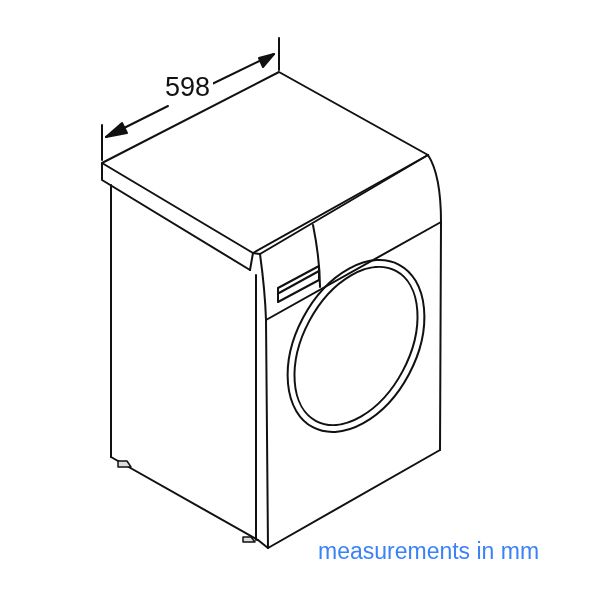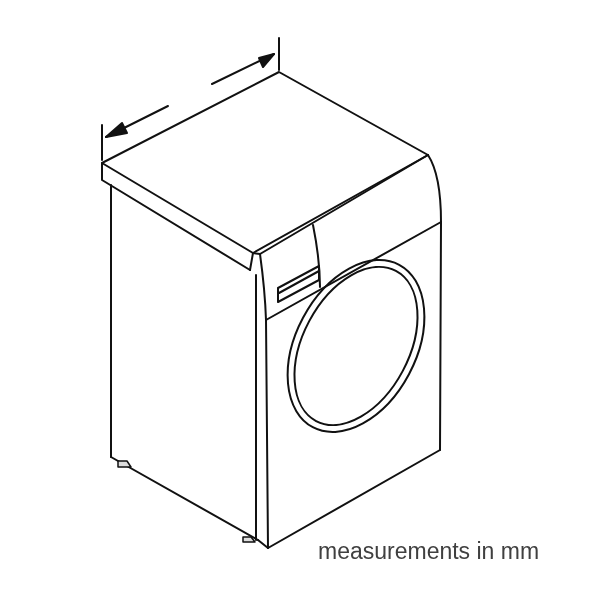--- a/index.html
+++ b/index.html
@@ -5,21 +5,21 @@
     html, body { margin: 0; padding: 0; background: #ffffff; }
     body { width: 600px; height: 600px; position: relative; overflow: hidden; }
     .canvas { position: absolute; left: 0; top: 0; width: 600px; height: 600px; }
     .dim-label {
       position: absolute; left: 162px; top: 72px;
       font-family: "Liberation Sans", sans-serif; font-size: 27px; color: #111;
       background: #fff; padding: 0 3px; line-height: 30px;
     }
     .caption {
       position: absolute; left: 318px; top: 538px;
-      font-family: "Liberation Sans", sans-serif; font-size: 23px; color: #404040;
+      font-family: "Liberation Sans", sans-serif; font-size: 23px; color: #3b82f6;
       white-space: nowrap;
     }
     svg line, svg path, svg polyline, svg polygon, svg ellipse { vector-effect: non-scaling-stroke; }
   </style>
 </head>
 <body>
 
 <div class="canvas">
   <svg width="600" height="600" viewBox="0 0 600 600">
     <g fill="none" stroke="#111" stroke-width="2" stroke-linejoin="round" stroke-linecap="round">
@@ -69,14 +69,15 @@
         <ellipse cx="356" cy="346" rx="53" ry="85" transform="rotate(28 356 346)"></ellipse>
       </g>
 
       <g stroke-width="1.5" fill="#ddd">
         <path d="M118,461 L127,461 L131,467 L118,467 Z"></path>
         <path d="M243,537 L251,537 L255,542 L243,542 Z"></path>
       </g>
     </g>
   </svg>
 
+  <div class="dim-label">598</div>
   <div class="caption">measurements in mm</div>
 </div>
 
 </body></html>

